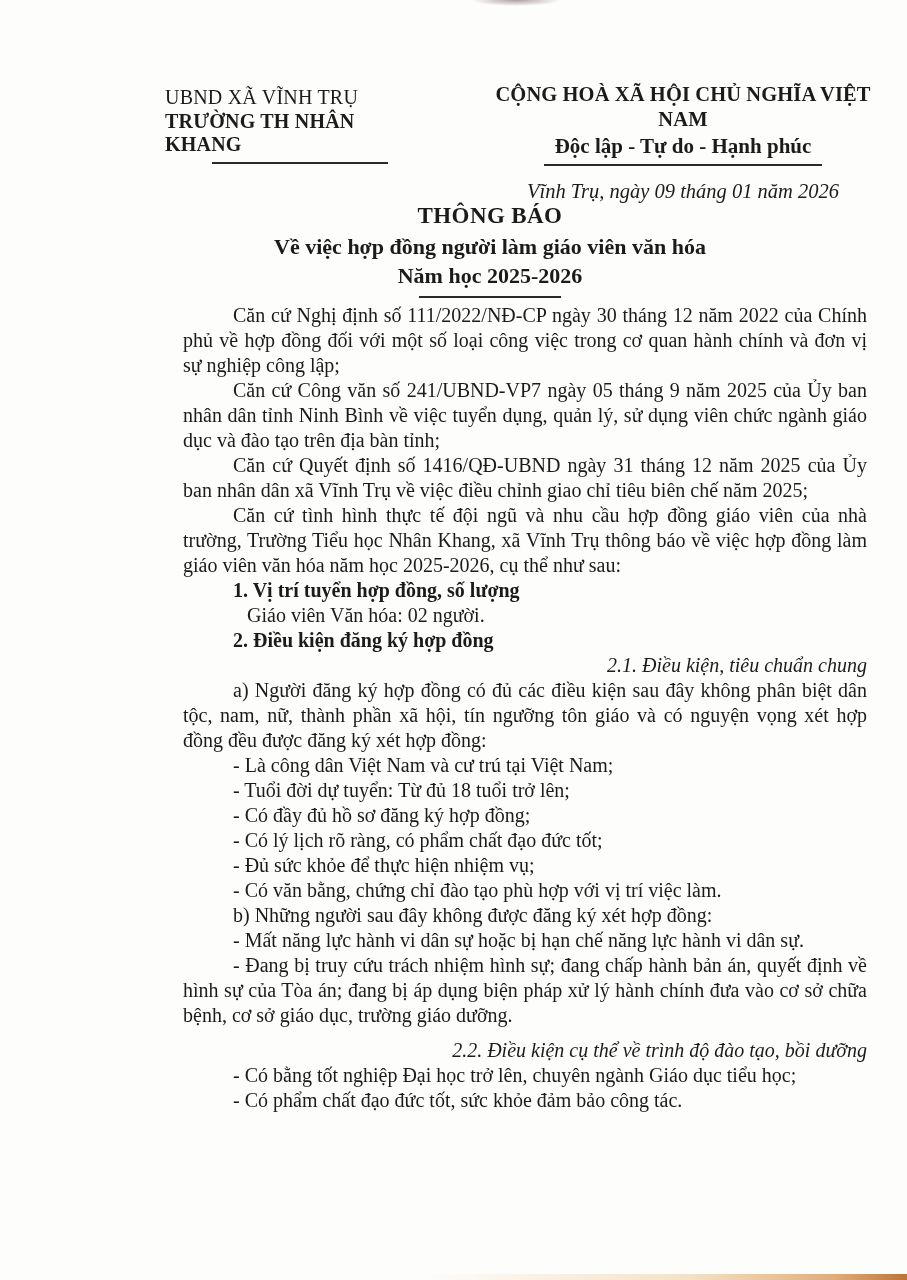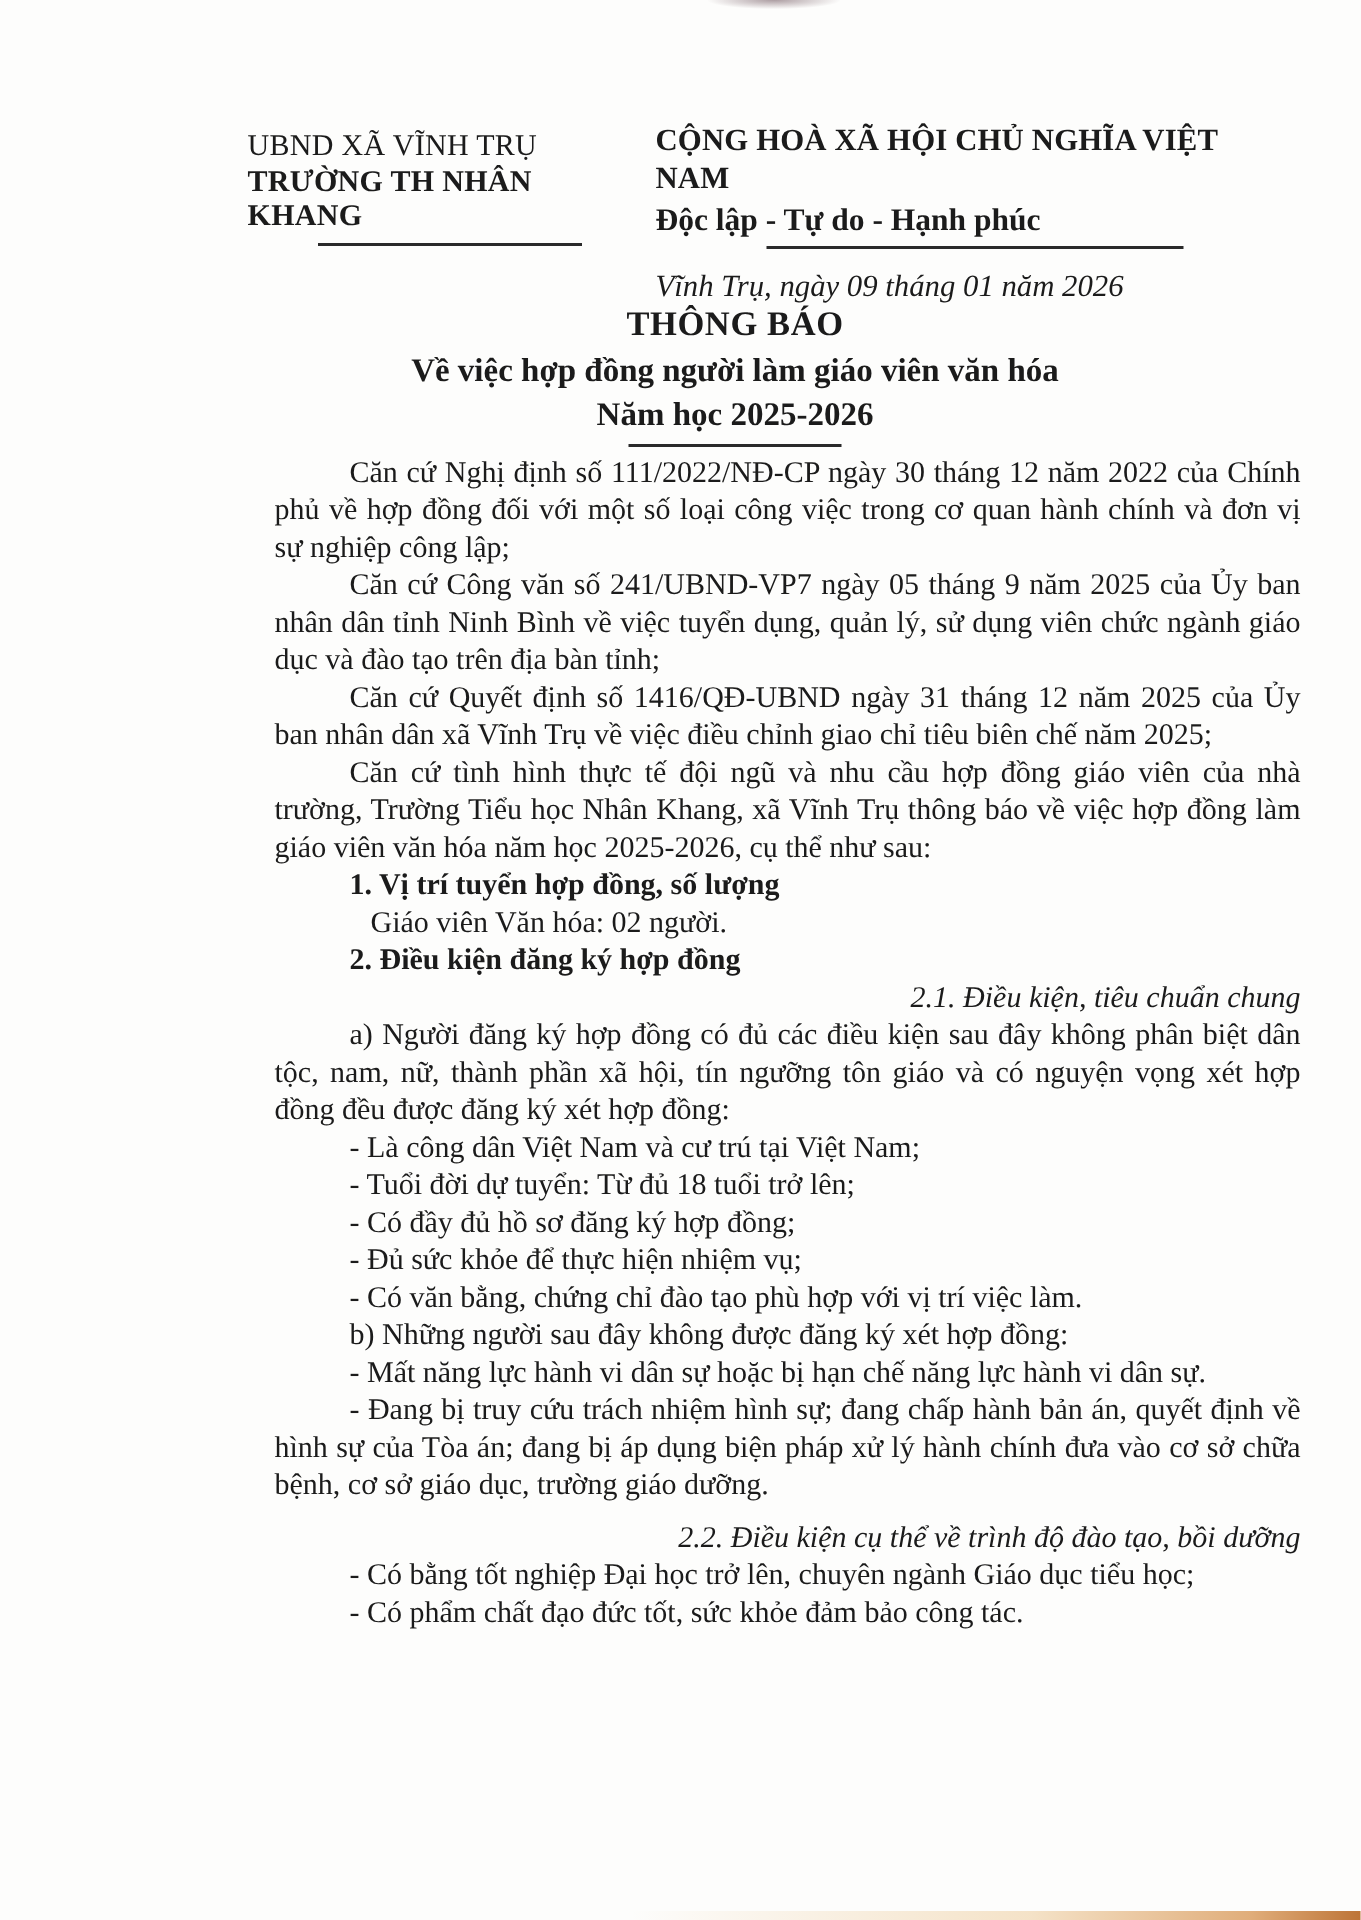--- a/index.html
+++ b/index.html
@@ -20,22 +20,22 @@
     position:absolute;top:86px;left:165px;width:270px;
     text-align:left;line-height:1.18;
   }
   .hl-org{font-size:20px;letter-spacing:.2px;}
   .hl-school{font-size:20px;font-weight:bold;letter-spacing:.2px;}
   .rule-left{width:176px;height:0;border-bottom:2px solid #2a2a2a;margin:5px auto 0;}
   .hl-number{font-size:21px;margin-top:17px;}
   .hl-number .num-bold{font-weight:bold;}
 
   .header-right{
-    position:absolute;top:82px;left:437px;width:426px;
-    text-align:left;line-height:1.2;
+    position:absolute;top:82px;left:470px;width:426px;
+    text-align:center;line-height:1.2;
   }
   .hr-motto1{font-size:20.5px;font-weight:bold;letter-spacing:.1px;}
   .hr-motto2{font-size:21px;font-weight:bold;margin-top:3px;}
   .rule-right{width:278px;height:0;border-bottom:2px solid #2a2a2a;margin:5px auto 0;}
   .hr-date{font-size:20.5px;font-style:italic;margin-top:13px;}
 
   
   .title-block{
     position:absolute;top:202px;left:100px;width:780px;
     text-align:center;line-height:1.22;
@@ -106,20 +106,21 @@
       <p class="para">Căn cứ Quyết định số 1416/QĐ-UBND ngày 31 tháng 12 năm 2025 của Ủy ban nhân dân xã Vĩnh Trụ về việc điều chỉnh giao chỉ tiêu biên chế năm 2025;</p>
       <p class="para">Căn cứ tình hình thực tế đội ngũ và nhu cầu hợp đồng giáo viên của nhà trường, Trường Tiểu học Nhân Khang, xã Vĩnh Trụ thông báo về việc hợp đồng làm giáo viên văn hóa năm học 2025-2026, cụ thể như sau:</p>
       <p class="para h">1.  Vị trí tuyển hợp đồng, số lượng</p>
       <p class="para p2">Giáo viên Văn hóa: 02 người.</p>
       <p class="para h">2. Điều kiện đăng ký hợp đồng</p>
       <p class="para hi">2.1. Điều kiện, tiêu chuẩn chung</p>
       <p class="para">a) Người đăng ký hợp đồng có đủ các điều kiện sau đây không phân biệt dân tộc, nam, nữ, thành phần xã hội, tín ngưỡng tôn giáo và có nguyện vọng xét hợp đồng đều được đăng ký xét hợp đồng:</p>
       <p class="para">- Là công dân Việt Nam và cư trú tại Việt Nam;</p>
       <p class="para">- Tuổi đời dự tuyển: Từ đủ 18 tuổi trở lên;</p>
       <p class="para">- Có đầy đủ hồ sơ đăng ký hợp đồng;</p>
+      <p class="para">- Có lý lịch rõ ràng, có phẩm chất đạo đức tốt;</p>
       <p class="para">- Đủ sức khỏe để thực hiện nhiệm vụ;</p>
       <p class="para">- Có văn bằng, chứng chỉ đào tạo phù hợp với vị trí việc làm.</p>
       <p class="para">b) Những người sau đây không được đăng ký xét hợp đồng:</p>
       <p class="para">- Mất năng lực hành vi dân sự hoặc bị hạn chế năng lực hành vi dân sự.</p>
       <p class="para">- Đang bị truy cứu trách nhiệm hình sự; đang chấp hành bản án, quyết định về hình sự của Tòa án; đang bị áp dụng biện pháp xử lý hành chính đưa vào cơ sở chữa bệnh, cơ sở giáo dục, trường giáo dưỡng.</p>
       <p class="para hi gap-sm">2.2. Điều kiện cụ thể về trình độ đào tạo, bồi dưỡng</p>
       <p class="para gap-lg">- Có bằng tốt nghiệp Đại học trở lên, chuyên ngành Giáo dục tiểu học;</p>
       <p class="para gap-lg">- Có phẩm chất đạo đức tốt, sức khỏe đảm bảo công tác.</p>
     </div>
 

